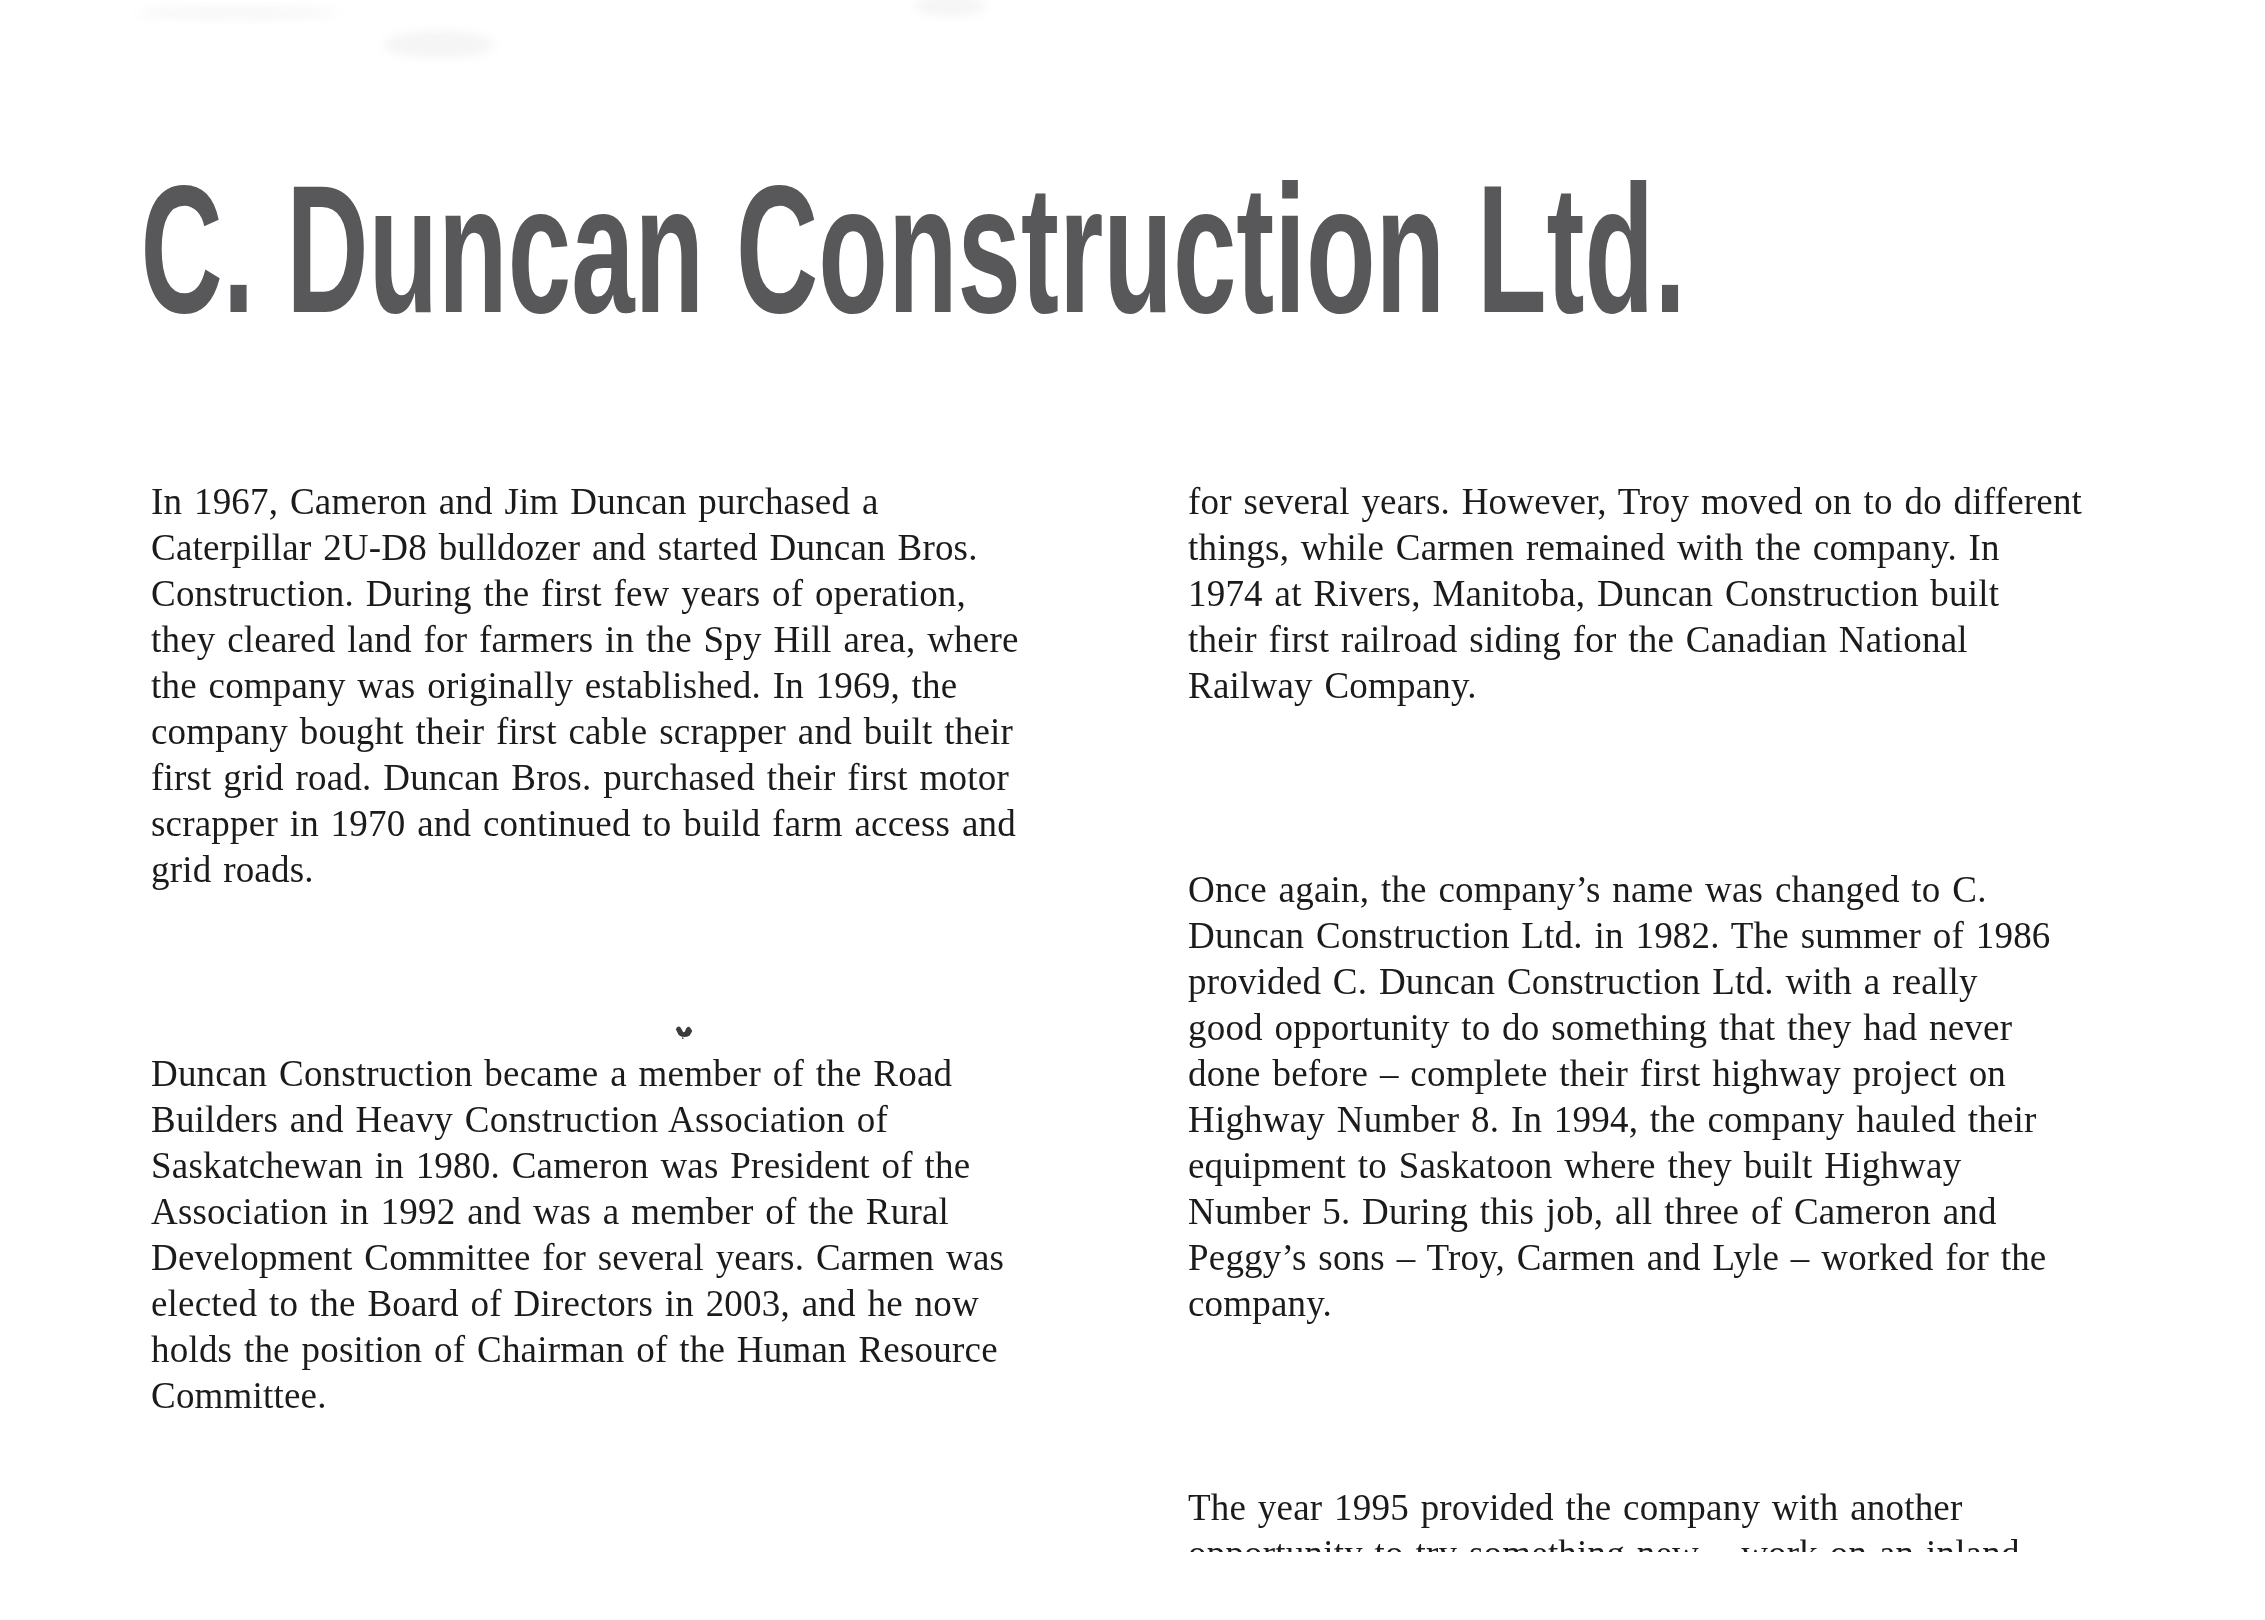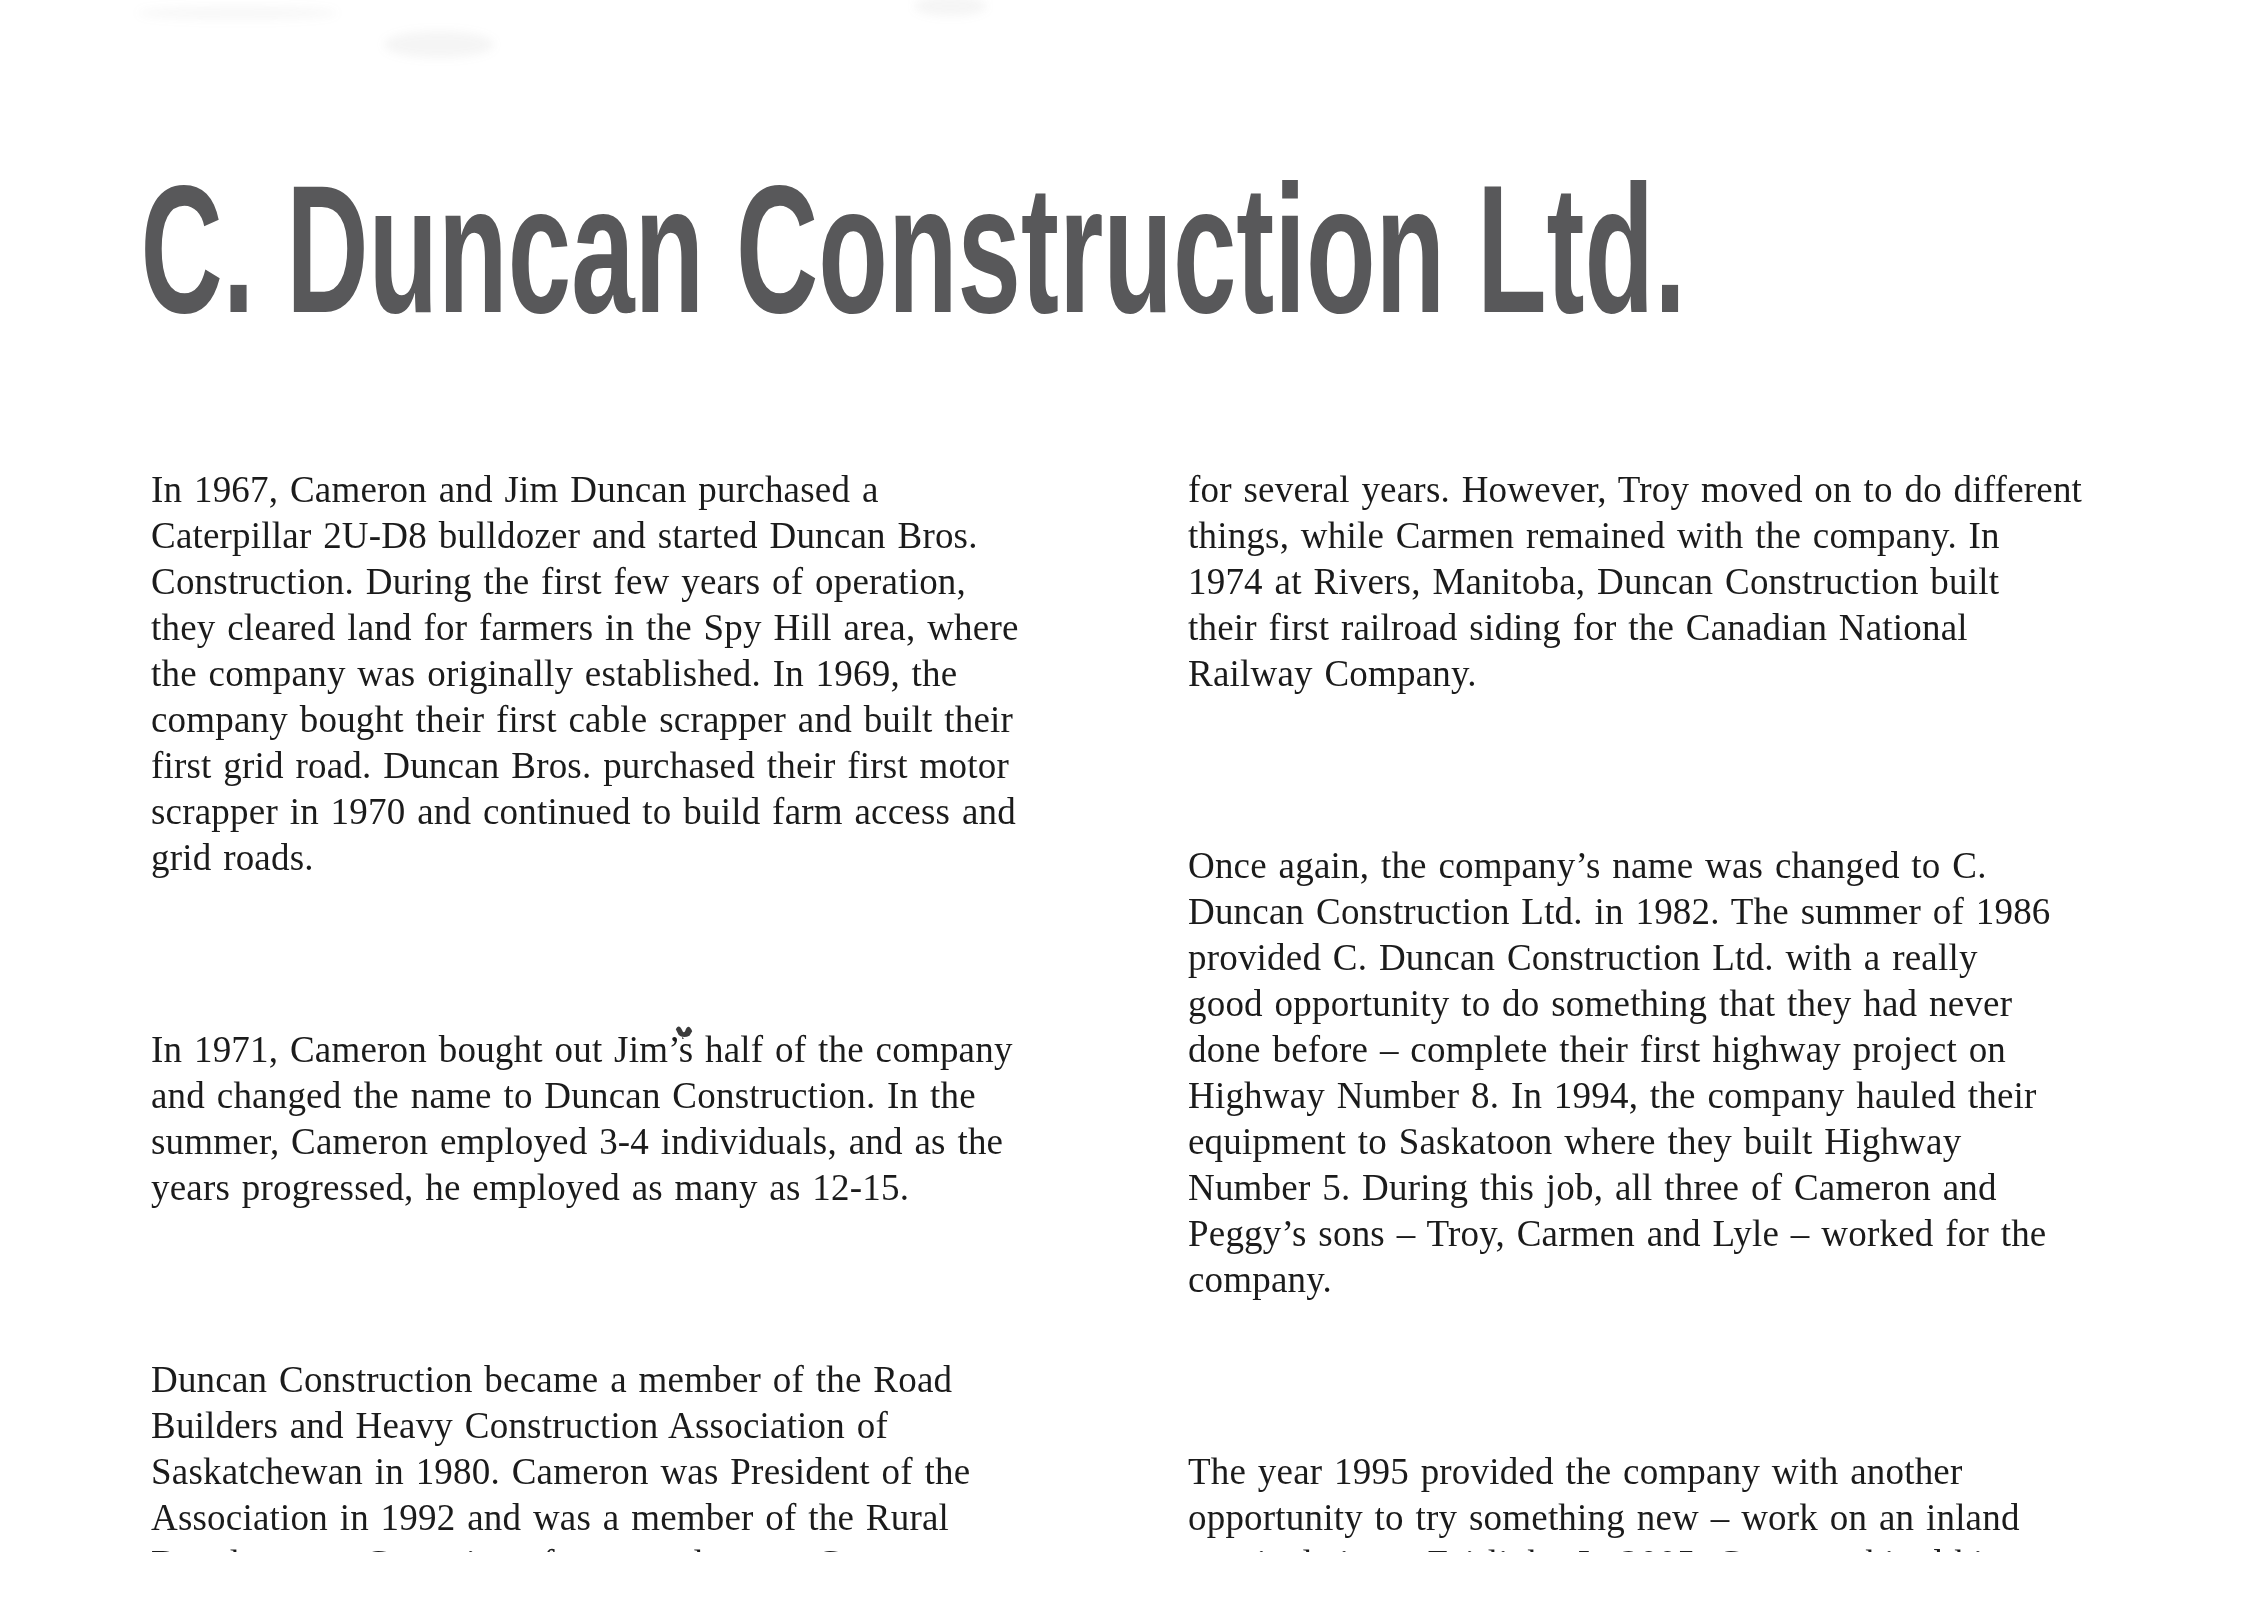--- a/index.html
+++ b/index.html
@@ -36,21 +36,21 @@
     top: 371px;
     font-size: 37px;
     line-height: 46px;
     letter-spacing: 0.2px;
     word-spacing: 2.3px;
     white-space: pre;
     color: #1b1b1b;
   }
   .col-left  { left: 151px;  }
   .col-right { left: 1188px; }
-  .col p { margin: 4px 0 50px 0; }
+  .col p { margin: 16px 0 50px 0; }
   
   .ink-speck {
     position: absolute;
     left: 673px;
     top: 1023px;
     width: 22px;
     height: 16.4px;
   }
   
   .smudge {
@@ -80,24 +80,20 @@
   <div class="col col-left">
     <p>In 1967, Cameron and Jim Duncan purchased a
 Caterpillar 2U-D8 bulldozer and started Duncan Bros.
 Construction. During the first few years of operation,
 they cleared land for farmers in the Spy Hill area, where
 the company was originally established. In 1969, the
 company bought their first cable scrapper and built their
 first grid road. Duncan Bros. purchased their first motor
 scrapper in 1970 and continued to build farm access and
 grid roads.</p>
-    <p>In 1971, Cameron bought out Jim’s half of the company
-and changed the name to Duncan Construction. In the
-summer, Cameron employed 3-4 individuals, and as the
-years progressed, he employed as many as 12-15.</p>
     <p>Duncan Construction became a member of the Road
 Builders and Heavy Construction Association of
 Saskatchewan in 1980. Cameron was President of the
 Association in 1992 and was a member of the Rural
 Development Committee for several years. Carmen was
 elected to the Board of Directors in 2003, and he now
 holds the position of Chairman of the Human Resource
 Committee.</p>
     
   </div>

